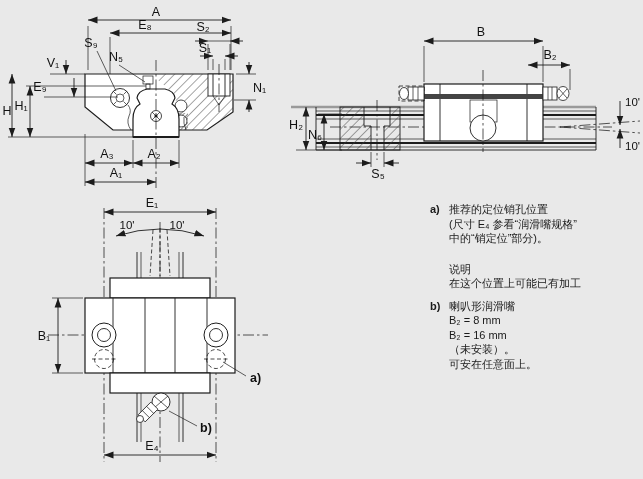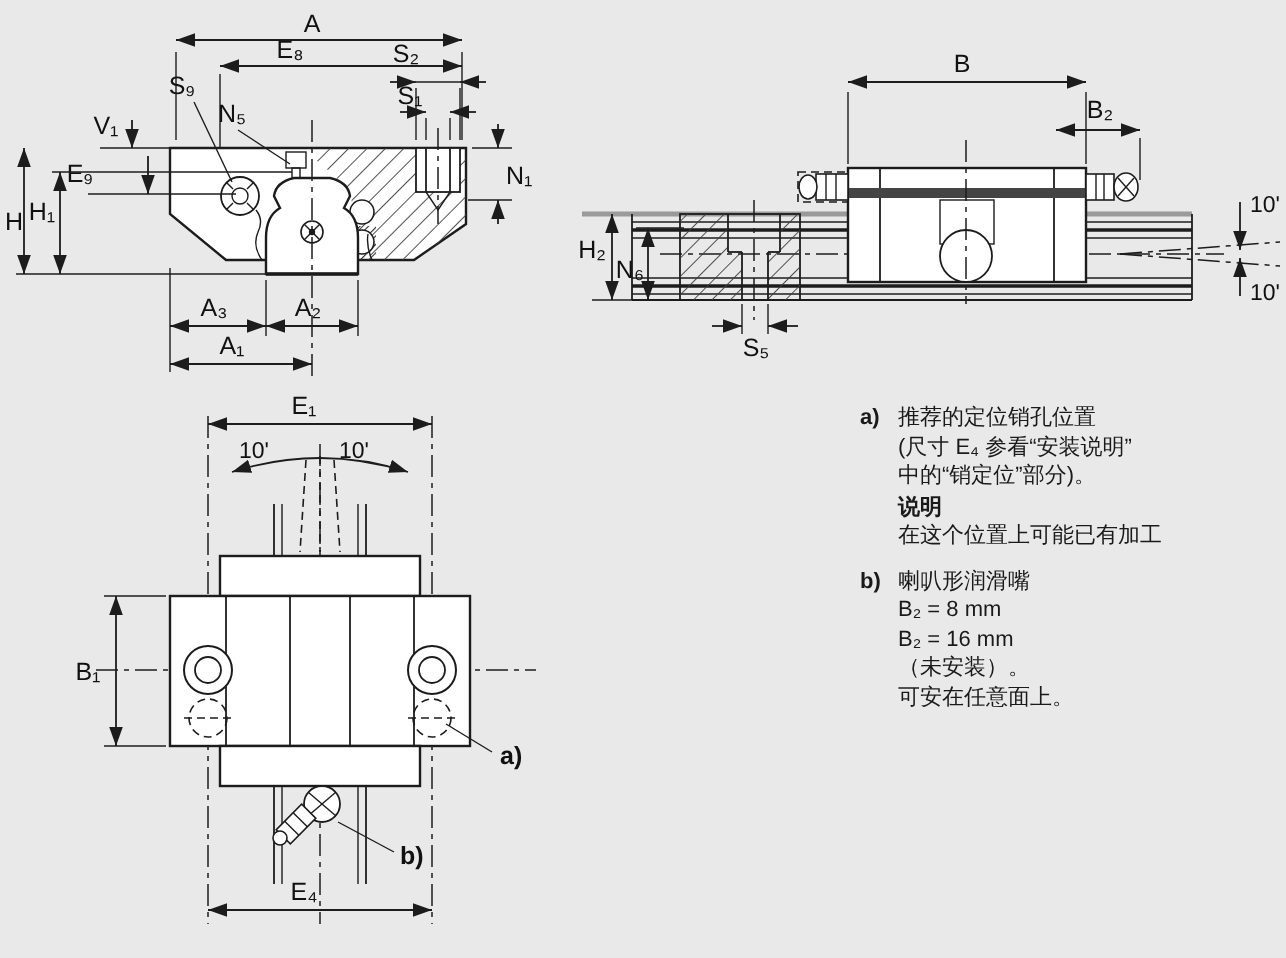--- a/index.html
+++ b/index.html
@@ -19,21 +19,21 @@
   .notes{
     position:absolute;left:430px;top:202px;width:212px;
     font-size:11px;line-height:14.5px;color:#1a1a1a;
   }
   .note{position:relative;padding-left:19px;}
   .note + .note{margin-top:8px;}
   .note .marker{
     position:absolute;left:0;top:0;font-weight:bold;
   }
   .nline{white-space:nowrap;}
-  .nline.gap{margin-top:1px;font-weight:bold;}
+  .nline.gap{margin-top:16px;}
 </style>
 </head>
 <body>
 
 <svg id="drawing" width="643" height="479" viewBox="0 0 643 479">
   <defs>
     <marker id="ah" viewBox="0 0 10 8" refX="9.5" refY="4" markerWidth="10" markerHeight="8" orient="auto-start-reverse" markerUnits="userSpaceOnUse">
       <path d="M0,0.6 L9.5,4 L0,7.4 Z" fill="#1c1c1c"></path>
     </marker>
     <pattern id="ht" width="6.5" height="6.5" patternUnits="userSpaceOnUse" patternTransform="rotate(45)">
@@ -326,21 +326,21 @@
 
     <line x1="104" y1="455" x2="216" y2="455" class="dim" marker-start="url(#ah)" marker-end="url(#ah)"></line>
     <text x="152" y="450" class="mid">E₄</text>
   </g>
 </svg>
 
 <div class="notes">
   <div class="note">
     <span class="marker">a)</span>
     <div class="nline">推荐的定位销孔位置</div>
-    <div class="nline">(尺寸 E₄ 参看“安装说明”</div>
+    <div class="nline">(尺寸 E₄ 参看“润滑嘴规格”</div>
     <div class="nline">中的“销定位”部分)。</div>
     <div class="nline gap">说明</div>
     <div class="nline">在这个位置上可能已有加工</div>
   </div>
   <div class="note">
     <span class="marker">b)</span>
     <div class="nline">喇叭形润滑嘴</div>
     <div class="nline">B₂ = 8 mm</div>
     <div class="nline">B₂ = 16 mm</div>
     <div class="nline">（未安装）。</div>

